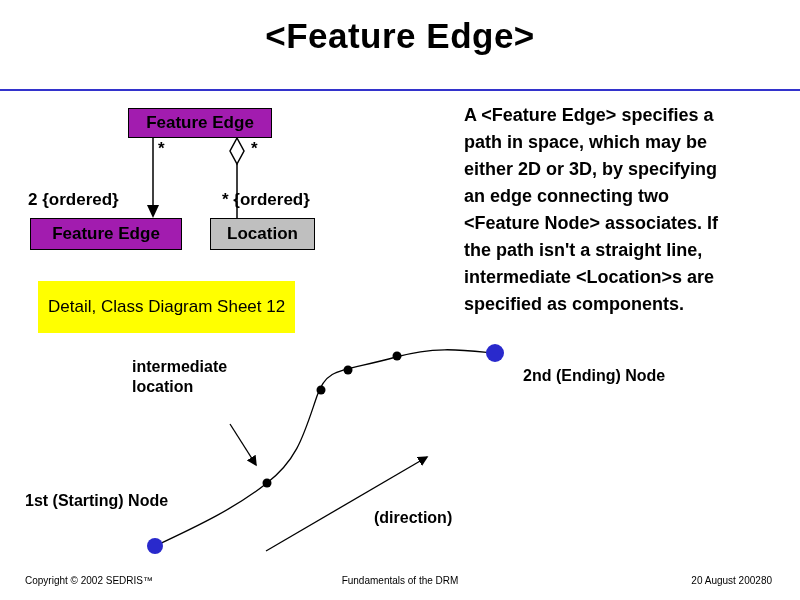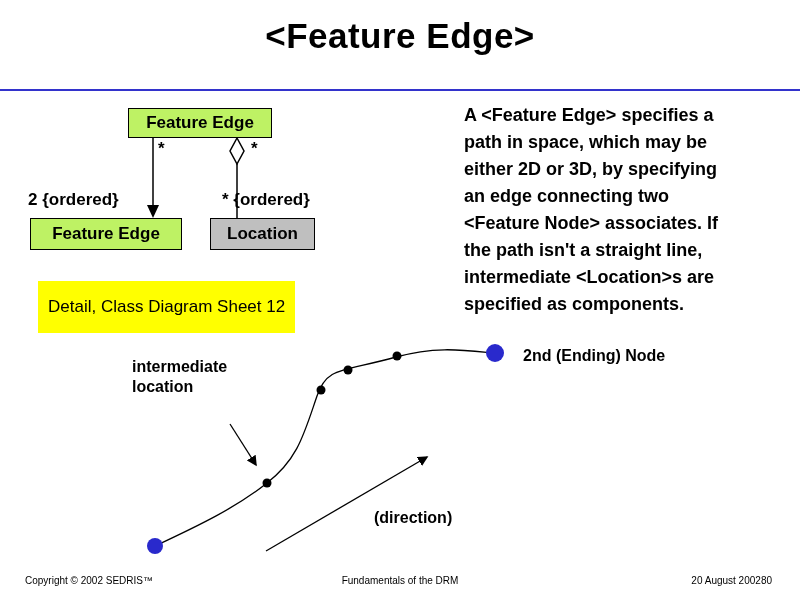--- a/index.html
+++ b/index.html
@@ -7,21 +7,21 @@
     position:relative; width:800px; height:600px; background:#ffffff;
     font-family:"Liberation Sans", sans-serif; color:#000; overflow:hidden;
   }
   .title {
     position:absolute; top:16px; left:0; width:100%; text-align:center;
     font-size:35px; font-weight:bold; margin:0; letter-spacing:0.5px;
   }
   .rule { position:absolute; top:89px; left:0; width:800px; height:2px; background:#3333cc; }
 
   .box {
-    position:absolute; border:1px solid #000; background:#bef264; z-index:2;
+    position:absolute; border:1px solid #000; background:#a21caf; z-index:2;
     display:flex; align-items:center; justify-content:center;
     font-weight:bold; font-size:17px;
   }
   .feature-edge { left:128px; top:108px; width:142px; height:28px; }
   .feature-node { left:30px;  top:218px; width:150px; height:30px; }
   .location     { left:210px; top:218px; width:103px; height:30px; background:#bfbfbf; }
 
   .lbl { position:absolute; font-weight:bold; font-size:17px; z-index:2; }
   .m-lt { left:158px; top:139px; }
   .m-rt { left:251px; top:139px; }
@@ -35,21 +35,21 @@
   .description {
     position:absolute; left:443px; top:102px; width:345px;
     font-size:18px; font-weight:bold; line-height:27px; white-space:pre-line;margin-left:21px;
   }
 
   .overlay { position:absolute; left:0; top:0; z-index:1; pointer-events:none; }
 
   .diag-label { position:absolute; font-weight:bold; font-size:16px; z-index:2; }
   .lbl-intermediate { left:132px; top:357px; white-space:pre-line; line-height:20px; }
   .lbl-start { left:25px;  top:492px; }
-  .lbl-end   { left:523px; top:347px; }
+  .lbl-end   { left:523px; top:367px; }
   .lbl-direction { left:374px; top:509px; }
 
   .footer { position:absolute; left:0; top:575px; width:100%; font-size:10px; z-index:2; }
   .f-left   { position:absolute; left:25px; }
   .f-center { position:absolute; left:0; width:100%; text-align:center; }
   .f-right  { position:absolute; right:28px; display:flex; gap:0; }
 </style>
 </head>
 <body>
 
@@ -100,20 +100,21 @@
 
     <circle cx="155" cy="546" r="8" fill="#2929cc"></circle>
     <circle cx="495" cy="353" r="9" fill="#2929cc"></circle>
 
     <line x1="230" y1="424" x2="256" y2="465" stroke="#000" stroke-width="1.3" marker-end="url(#arr)"></line>
     <line x1="266" y1="551" x2="427" y2="457" stroke="#000" stroke-width="1.3" marker-end="url(#arr)"></line>
   </svg>
 
   <div class="diag-label lbl-intermediate">intermediate
 location</div>
+  <div class="diag-label lbl-start">1st (Starting) Node</div>
   <div class="diag-label lbl-end">2nd (Ending) Node</div>
   <div class="diag-label lbl-direction">(direction)</div>
 
   <div class="footer">
     <span class="f-left">Copyright © 2002 SEDRIS™</span>
     <span class="f-center">Fundamentals of the DRM</span>
     <span class="f-right">
       <span>20 August 2002</span>
       <span>80</span>
     </span>

